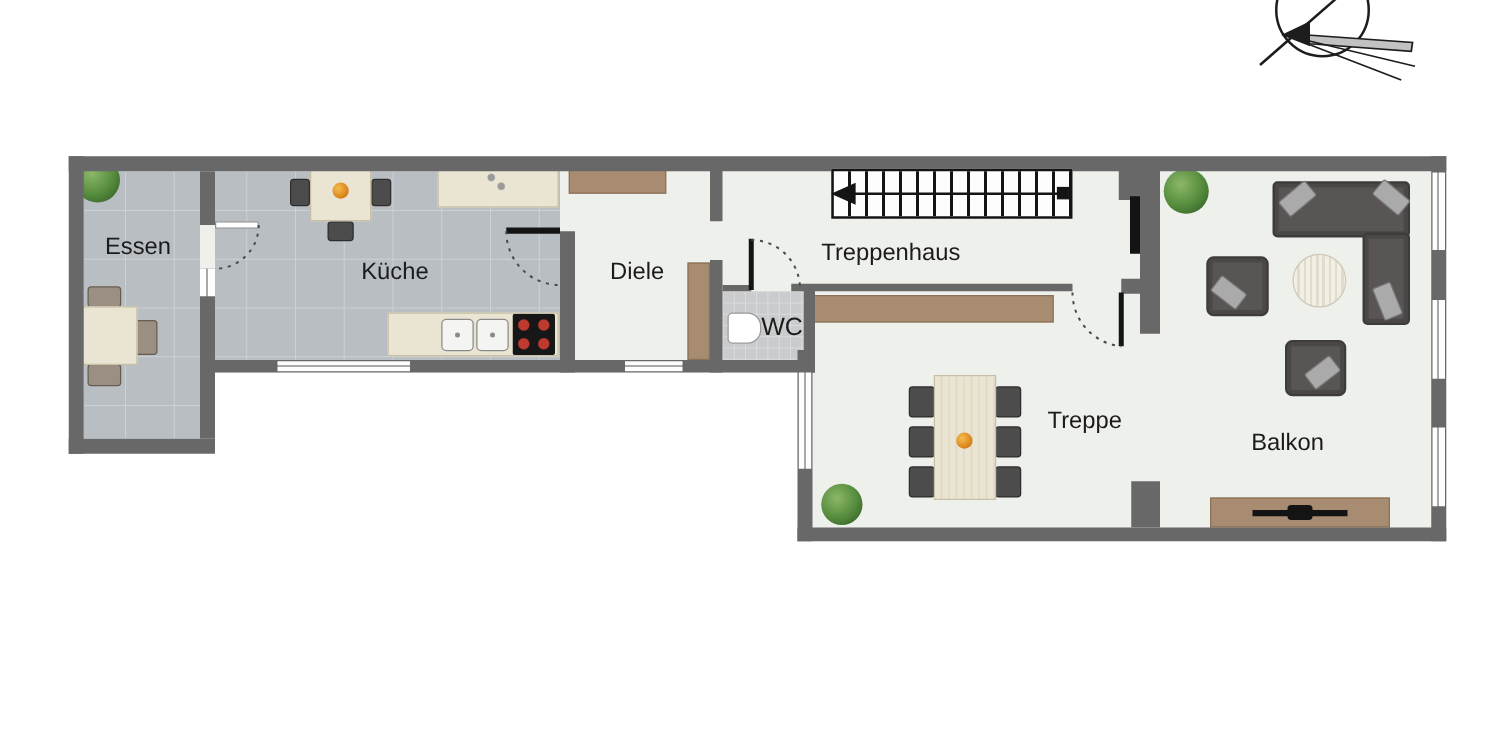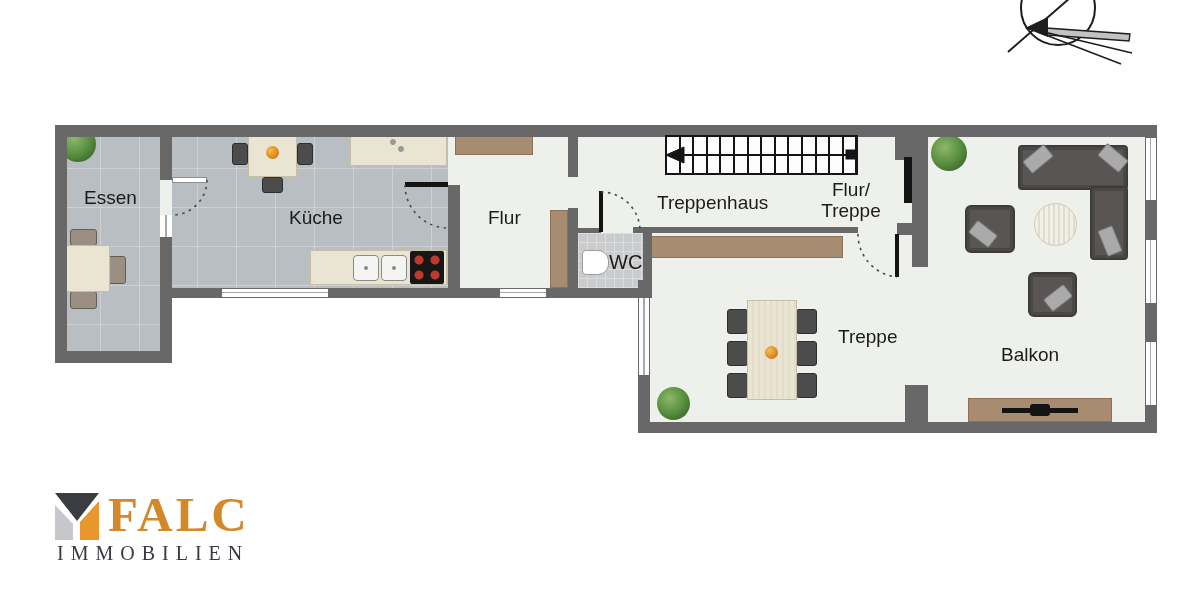--- a/index.html
+++ b/index.html
@@ -173,33 +173,20 @@
       <line x1="1008" y1="52" x2="1102" y2="-30" stroke="#1d1d1d" stroke-width="2"></line>
       <polygon points="1032,27 1130,34 1129,41 1048,35" fill="#c2c2c2" stroke="#1d1d1d" stroke-width="1.4"></polygon>
       <polygon points="1025,28 1048,17 1048,37" fill="#1d1d1d"></polygon>
       <line x1="1040" y1="31" x2="1132" y2="53" stroke="#1d1d1d" stroke-width="1.4"></line>
       <line x1="1038" y1="32" x2="1121" y2="64" stroke="#1d1d1d" stroke-width="1.4"></line>
     </g>
   </svg>
 
   <div class="label" style="left:84px;top:187px;">Essen</div>
   <div class="label" style="left:277px;top:207px;margin-left:12px;">Küche</div>
-  <div class="label" style="left:488px;top:207px;">Flur</div>
+  <div class="label" style="left:488px;top:207px;">Diele</div>
   <div class="label" style="left:609px;top:252px;font-size:20px;">WC</div>
   <div class="label" style="left:657px;top:192px;">Treppenhaus</div>
-  <div class="label" style="left:815px;top:179px;width:72px;text-align:center;">
-    <div>Flur/</div>
-    <div>Treppe</div>
-  </div>
   <div class="label" style="left:838px;top:326px;">Treppe</div>
   <div class="label" style="left:1001px;top:344px;">Balkon</div>
 
-  <div class="abs" style="left:55px;top:490px;width:260px;height:80px;">
-    <svg width="44" height="47" viewBox="0 0 44 47" style="position:absolute;left:0;top:3px;">
-      <polygon points="0,0 44,0 22,28" fill="#3b3b42"></polygon>
-      <polygon points="0,12 18,31 18,47 0,47" fill="#c6c6cb"></polygon>
-      <polygon points="25,29 44,8 44,47 25,47" fill="#e8962e"></polygon>
-    </svg>
-    <div class="logo-brand" style="left:53px;top:0px;">FALC</div>
-    <div class="logo-sub" style="left:2px;top:53px;">IMMOBILIEN</div>
-  </div>
 
 </div>
 
 </body></html>

